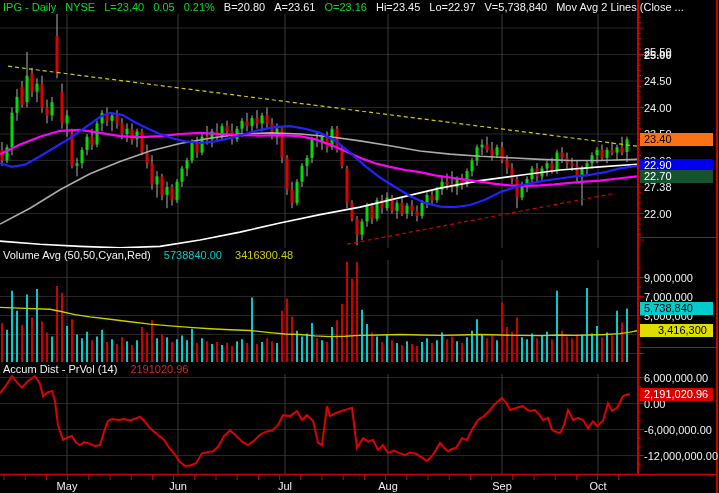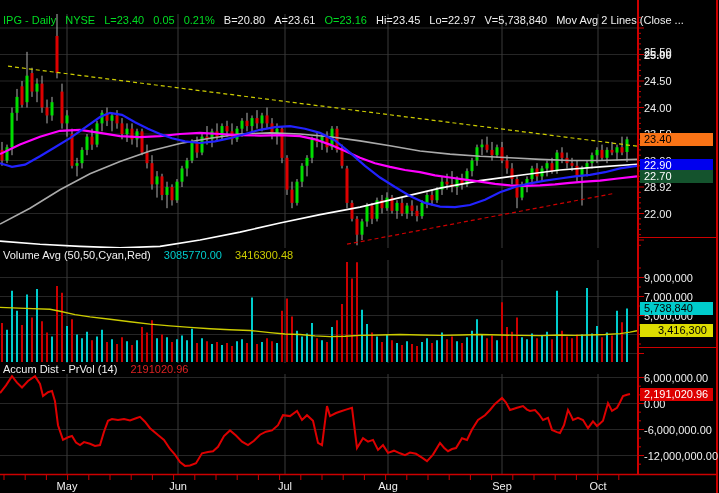--- a/index.html
+++ b/index.html
@@ -1,19 +1,19 @@
 <!DOCTYPE html>
 <html><head>
 <meta charset="utf-8">
 <style>
   html,body{margin:0;padding:0;background:#000;}
   .stage{position:relative;width:719px;height:493px;background:#000;overflow:hidden;
          font-family:"Liberation Sans",sans-serif;-webkit-font-smoothing:none;}
   svg{position:absolute;left:0;top:0;}
-  .titlebar{position:absolute;left:3px;top:14px;height:13px;white-space:nowrap;
+  .titlebar{position:absolute;left:3px;top:1px;height:13px;white-space:nowrap;
             font-size:11px;line-height:12px;z-index:3;}
   .titlebar span{margin-right:9px;}
   .panel-header{position:absolute;font-size:11px;line-height:12px;white-space:nowrap;z-index:3;}
   .panel-header span{margin-right:10px;}
   .axis-label{position:absolute;left:644px;color:#f0f0f0;font-size:11px;line-height:11px;z-index:1;}
   .badge{position:absolute;left:640px;width:73px;height:13px;font-size:11px;line-height:13px;
          padding-left:4px;z-index:2;box-sizing:border-box;}
   .month-label{position:absolute;top:480px;width:34px;text-align:center;color:#f0f0f0;
                font-size:11px;line-height:12px;z-index:1;}
 </style>
@@ -572,37 +572,37 @@
         <line x1="576.4" y1="475" x2="576.4" y2="480" stroke="#cc0000" stroke-width="1"></line>
         <line x1="597.6" y1="475" x2="597.6" y2="480" stroke="#cc0000" stroke-width="1"></line>
         <line x1="618.8" y1="475" x2="618.8" y2="480" stroke="#cc0000" stroke-width="1"></line>
       </g>
     </svg>
 
   <div class="titlebar" id="title-bar"><span style="color: rgb(0, 221, 34);">IPG - Daily</span><span style="color: rgb(0, 221, 34);">NYSE</span><span style="color: rgb(0, 221, 34);">L=23.40</span><span style="color: rgb(0, 221, 34);">0.05</span><span style="color: rgb(0, 221, 34);">0.21%</span><span style="color: rgb(240, 240, 240);">B=20.80</span><span style="color: rgb(240, 240, 240);">A=23.61</span><span style="color: rgb(0, 221, 34);">O=23.16</span><span style="color: rgb(240, 240, 240);">Hi=23.45</span><span style="color: rgb(240, 240, 240);">Lo=22.97</span><span style="color: rgb(240, 240, 240);">V=5,738,840</span><span style="color: rgb(240, 240, 240);">Mov Avg 2 Lines (Close ...</span></div>
 
   <div class="panel-header" style="left:3px;top:249px;">
     <span style="color:#f0f0f0;">Volume Avg (50,50,Cyan,Red)</span>
-    <span style="color:#00cccc;">3085770.00</span>
+    <span style="color:#00cccc;">5738840.00</span>
     <span style="color:#cccc00;">3416300.48</span>
   </div>
 
   <div class="panel-header" style="left:3px;top:363px;">
     <span style="color:#f0f0f0;">Accum Dist - PrVol (14)</span>
     <span style="color:#dd2222;">2191020.96</span>
   </div>
 
   <div id="labels-layer">
       <div class="axis-label" style="top: 39px; margin-top: 8px;">25.50</div>
       <div class="axis-label" style="top: 49.5px; font-weight: bold;">25.00</div>
       <div class="axis-label" style="top: 76px;">24.50</div>
       <div class="axis-label" style="top: 102.5px;">24.00</div>
       <div class="axis-label" style="top: 129px;">23.50</div>
       <div class="axis-label" style="top: 155.5px;">23.00</div>
-      <div class="axis-label" style="top: 182px;">28.92</div>
+      <div class="axis-label" style="top: 182px;">27.38</div>
       <div class="axis-label" style="top: 208.5px;">22.00</div>
       <div class="axis-label" style="top: 272.5px;">9,000,000</div>
       <div class="axis-label" style="top: 291.5px;">7,000,000</div>
       <div class="axis-label" style="top: 310.5px;">5,000,000</div>
       <div class="axis-label" style="top: 372.5px;">6,000,000.00</div>
       <div class="axis-label" style="top: 398.5px;">0.00</div>
       <div class="axis-label" style="top: 424.5px;">-6,000,000.00</div>
       <div class="axis-label" style="top: 450.5px;">-12,000,000.00</div>
       <div class="badge" style="top: 132.8px; background: #f97316; color: rgb(0, 0, 0);">23.40</div>
       <div class="badge" style="top: 159.3px; background: rgb(0, 0, 238); color: rgb(255, 255, 255);">22.90</div>

